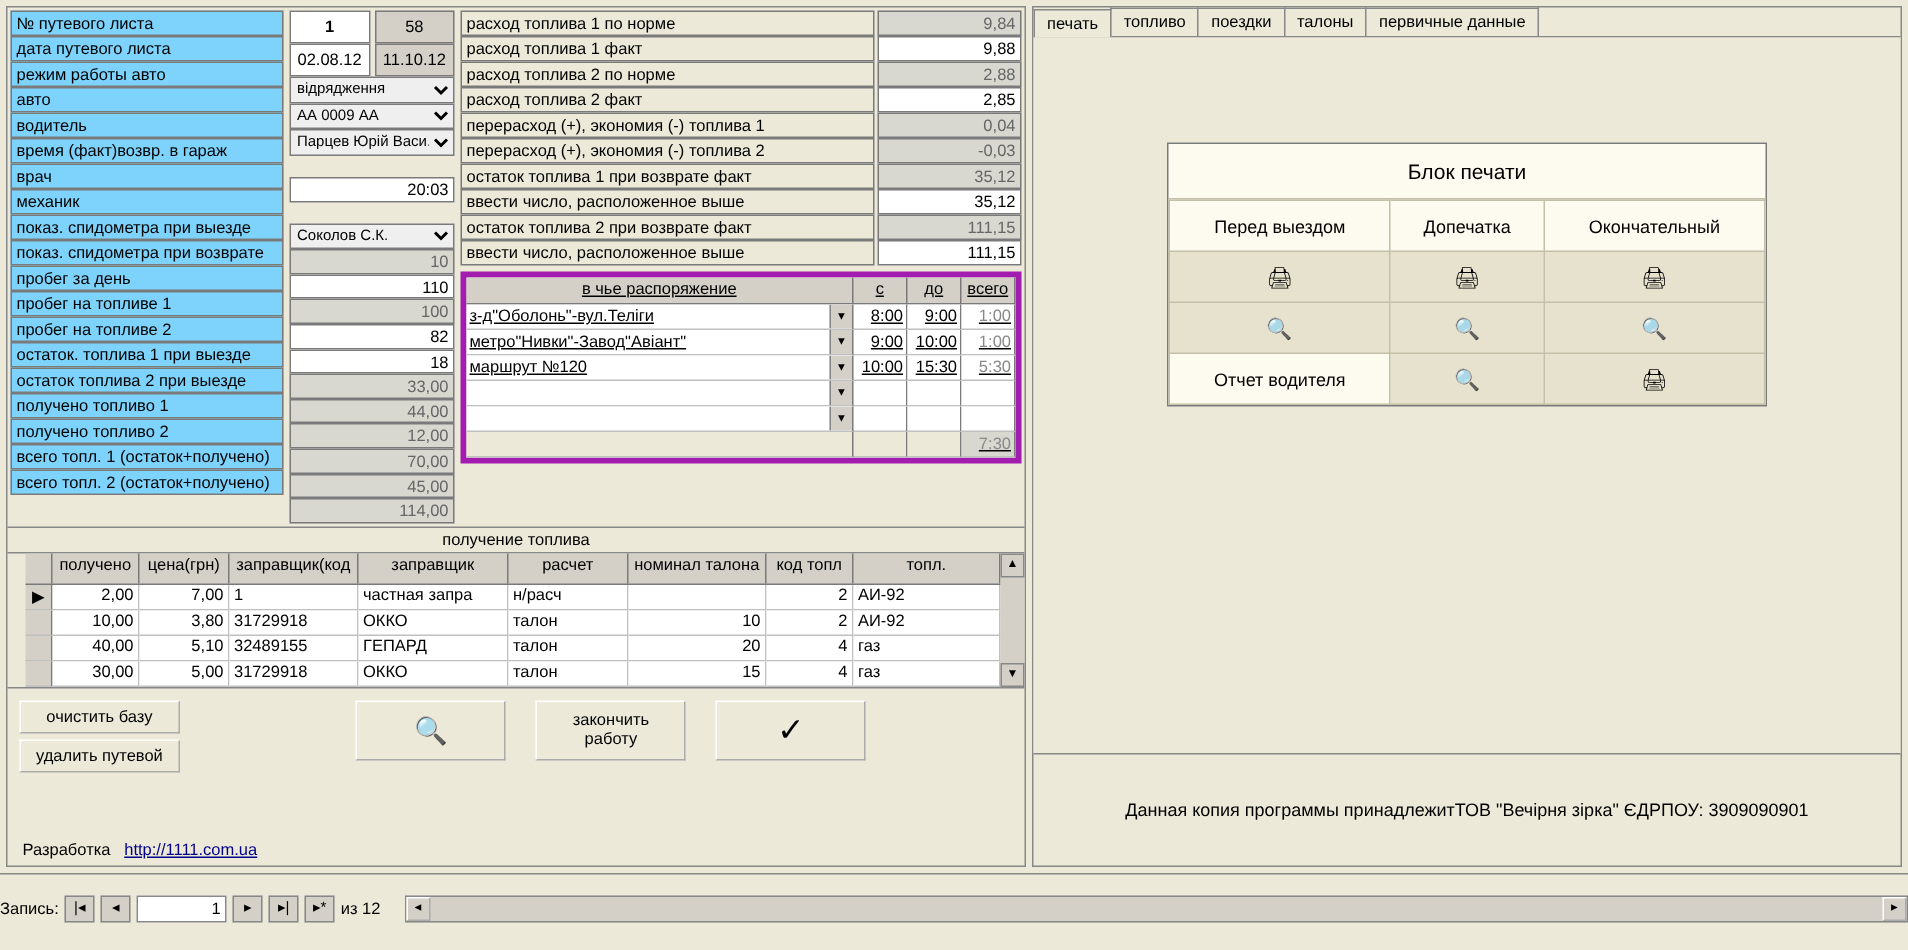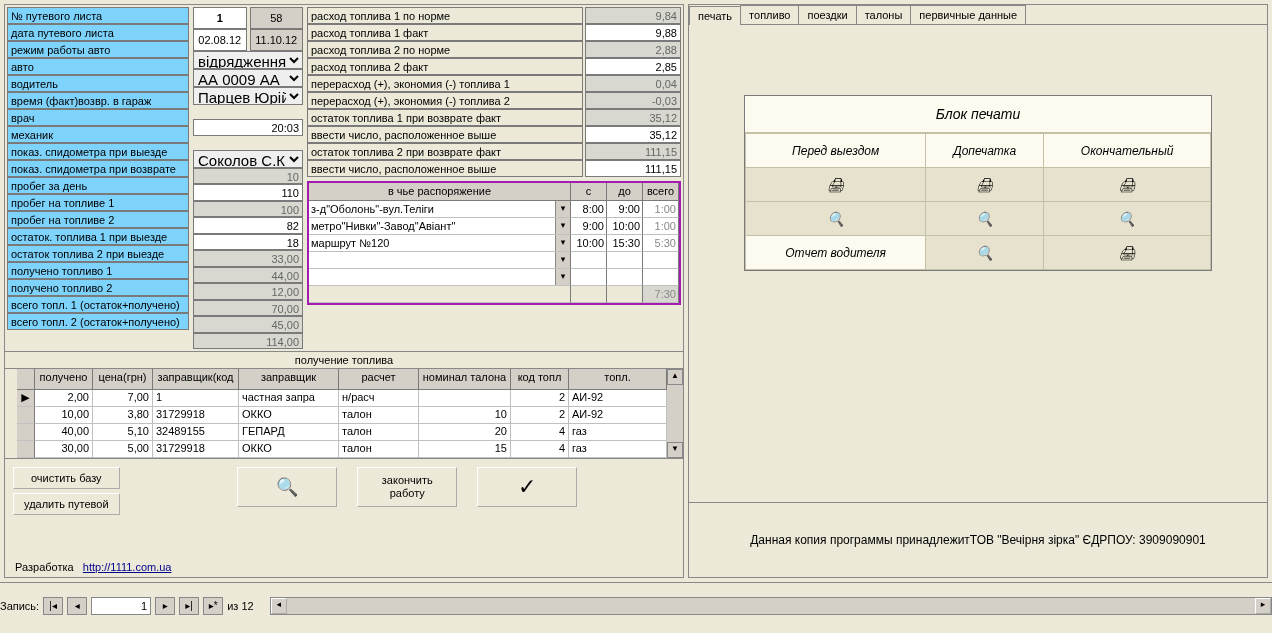--- a/index.html
+++ b/index.html
@@ -76,35 +76,36 @@
     white-space: nowrap;
     overflow: hidden;
   }
   .field-val.grey {
     background: #d8d8d0;
     color: #666;
   }
   select.face-select {
     width: 100%;
     height: 18px;
-    font-size: 15px;
+    font-size: 10px;
     border: 1px solid #7a7a7a;
   }
   .two-cell { display:flex; gap:3px; }
   .two-cell > div { flex:1; height:22px; border:1px solid #7a7a7a; display:flex; align-items:center; justify-content:center; background:#fff; }
   .two-cell .g { background:#d4d0c8; }
 
   .fuel-row { display:flex; gap:2px; }
   .fuel-row .lbl { flex:1; border:1px solid #7a7a7a; padding:1px 3px; height:17px; line-height:14px; background:#ece9d8; white-space:nowrap; overflow:hidden;}
   .fuel-row .val { width:96px; border:1px solid #7a7a7a; padding:1px 3px; height:17px; line-height:14px; background:#fff; text-align:right; }
   .fuel-row .val.grey { background:#d8d8d0; color:#666; }
 
   .disp-box {
     margin-top:4px;
-    border:2px solid #a21caf;
+    border:4px solid #a21caf;
+    text-decoration:underline;
   }
   .disp-head { display:flex; background:#d4d0c8; border-bottom:1px solid #7a7a7a; }
   .disp-head > div { border-right:1px solid #7a7a7a; text-align:center; padding:1px 2px; height:17px; line-height:14px; }
   .disp-body .dr { display:flex; }
   .disp-body .dr > div { border-right:1px solid #7a7a7a; border-bottom:1px solid #c0c0c0; padding:1px 2px; height:17px; line-height:14px; background:#fff; }
   .disp-body .dr .name { flex:1; position:relative; padding-right:16px; overflow:hidden; }
   .disp-body .dr .name .dd { position:absolute; right:0; top:0; width:15px; height:16px; background:#d4d0c8; border-left:1px solid #888; text-align:center; font-size:9px; line-height:15px; cursor:pointer;}
   .disp-body .dr .c { width:36px; text-align:right; }
   .disp-body .dr .d { width:36px; text-align:right; }
   .disp-body .dr .t { width:36px; text-align:right; color:#888; }
@@ -148,26 +149,25 @@
   .btn.big { width:100px; height:40px; display:flex; align-items:center; justify-content:center; font-size:13px; }
   .credits { position:absolute; bottom:4px; left:10px; font-size:11px;}
   .credits a { color:#00008b; }
 
   
   .tabs { display:flex; border-bottom:1px solid #888; }
   .tab { border:1px solid #888; border-bottom:none; padding:3px 8px; margin-right:-1px; background:#ece9d8; cursor:pointer; }
   .tab.active { background:#ece9d8; position:relative; top:1px; }
   .tab-body { flex:1; padding:20px; position:relative; background:#ece9d8; }
   .print-block {
-    width:468px;
+    width:400px;
     margin:50px auto 0;
     border:1px solid #7a7a7a;
     background:#fdfaef;
     padding:0;
-    font-style:italic;
   }
   .print-block .pb-title { text-align:center; padding:10px; font-size:14px; border-bottom:1px solid #c4c0a8;}
   .print-block table { width:100%; border-collapse:collapse; }
   .print-block td { border:1px solid #c4c0a8; text-align:center; padding:6px 4px; height:34px; font-size:12px; background:#fdfaef;}
   .print-block td.btncell { background:#e6e2cd; }
   .icon-print, .icon-zoom { font-size:14px; display:inline-block; }
   .right-footer {
     border-top:1px solid #888;
     padding:30px 6px;
     text-align:center;

